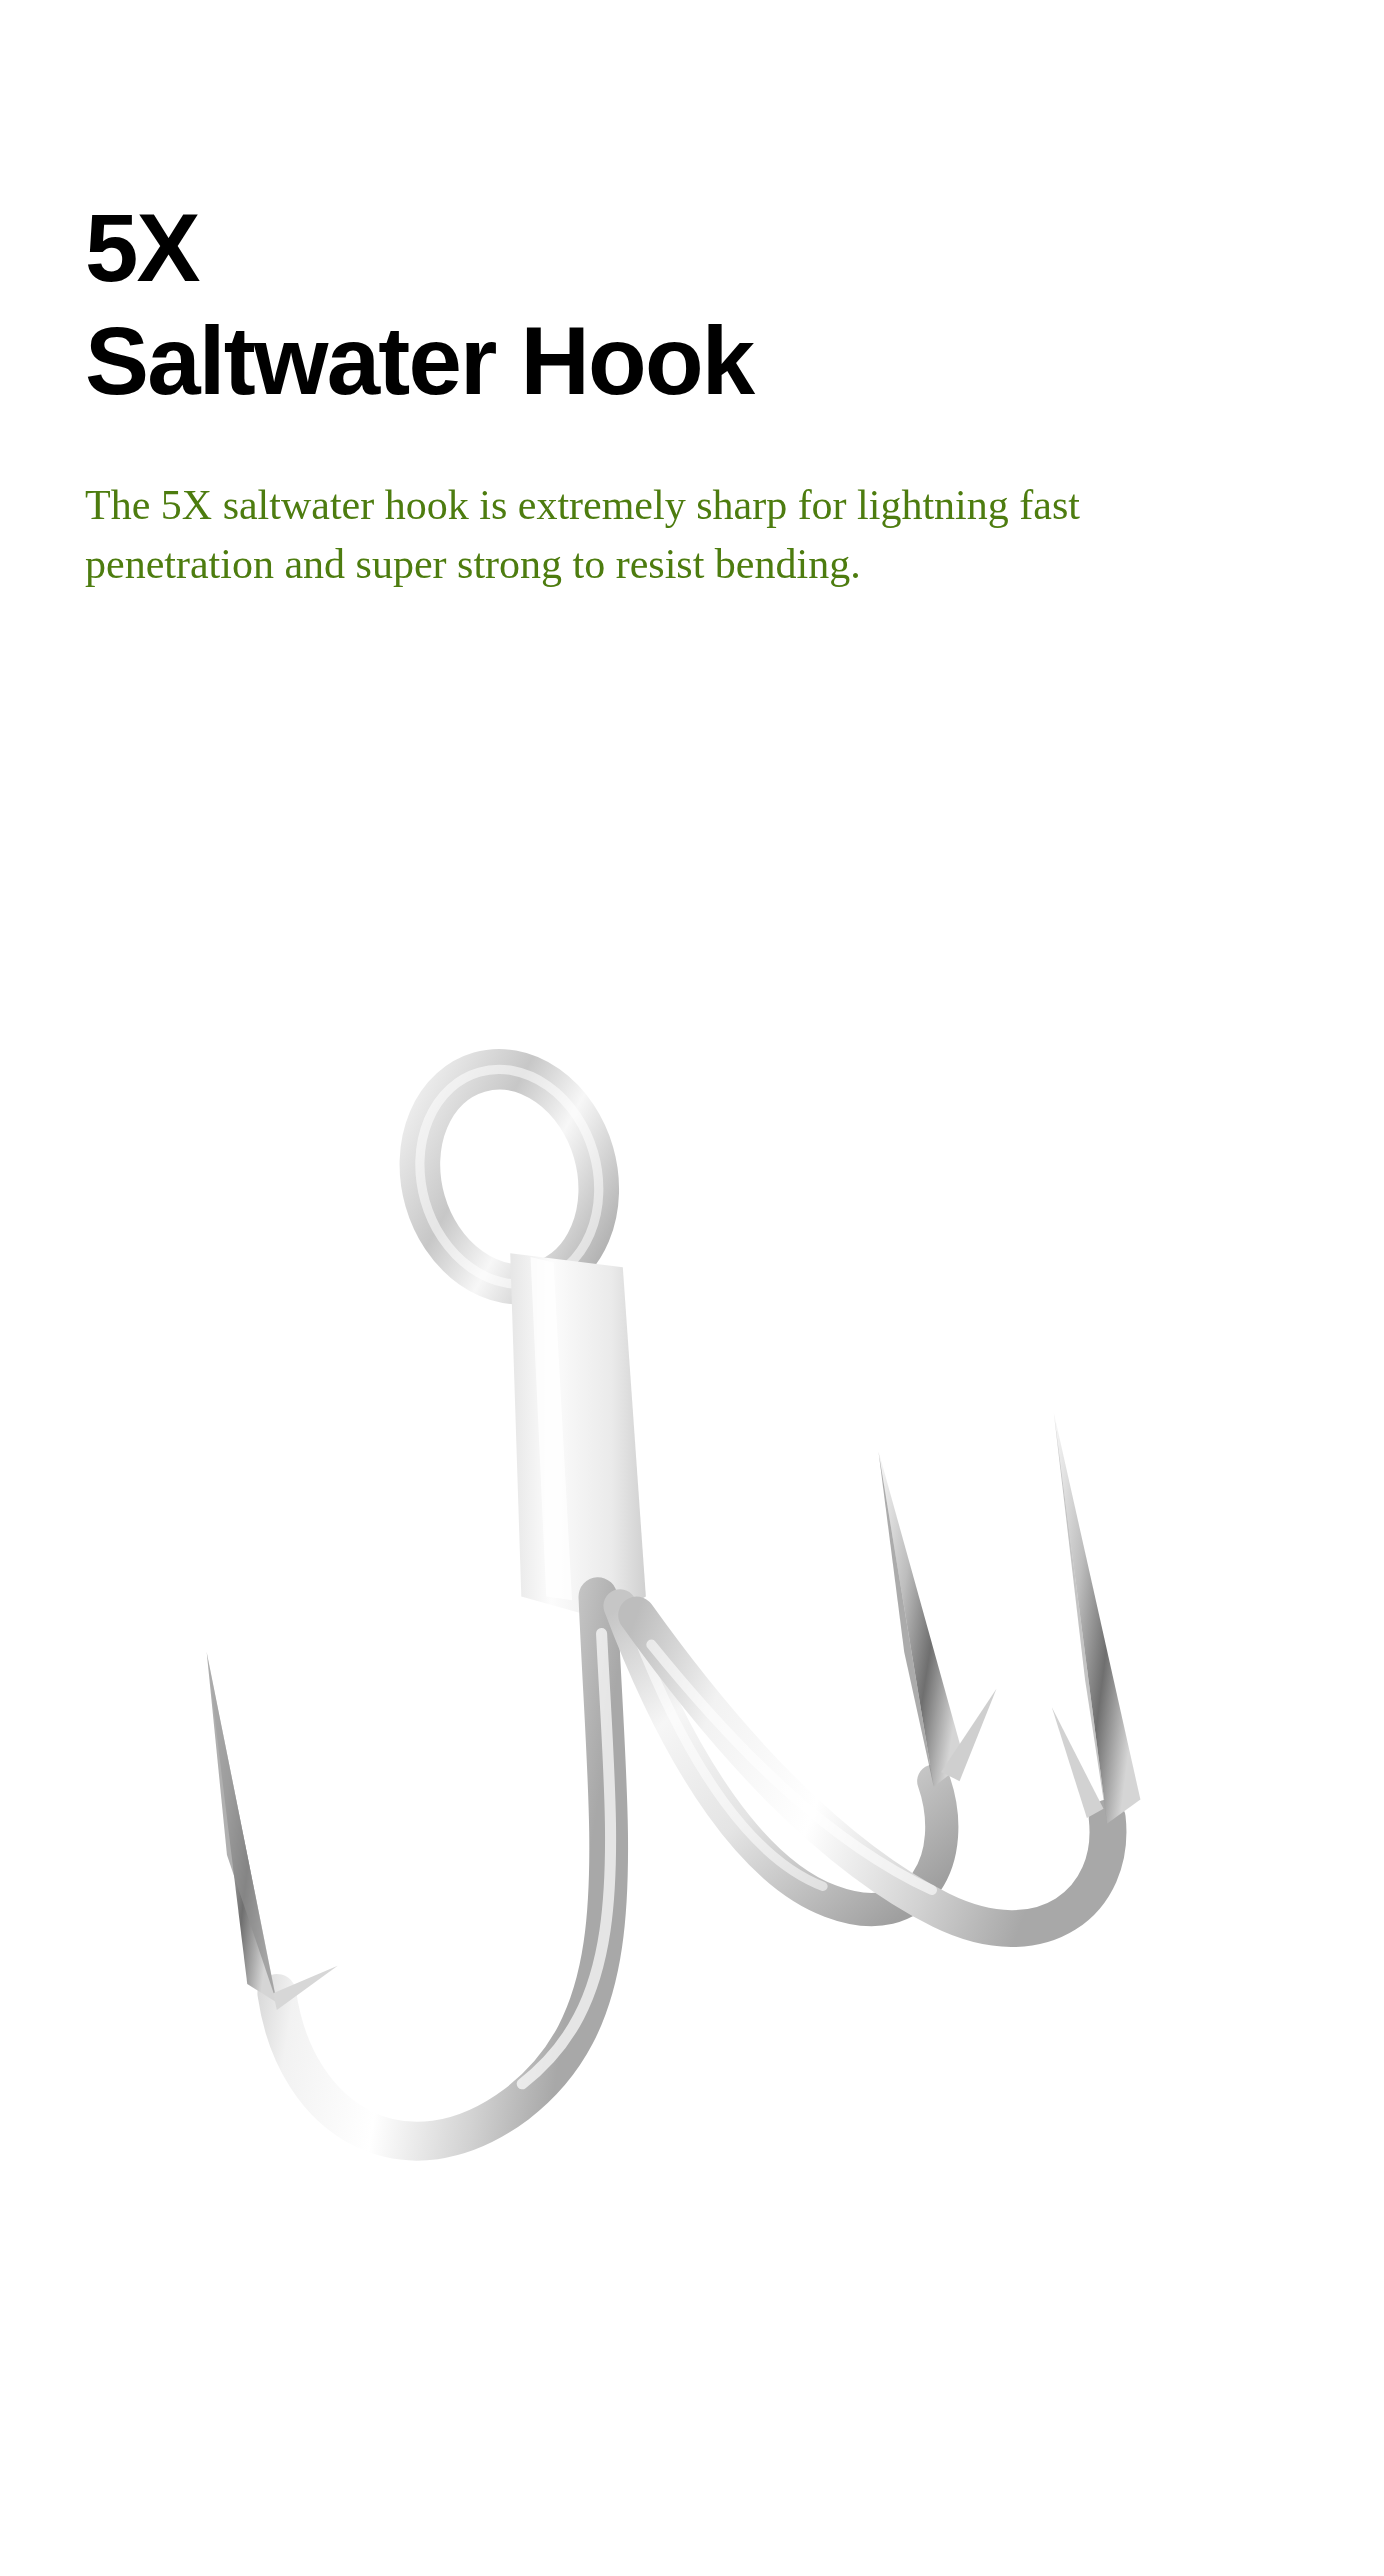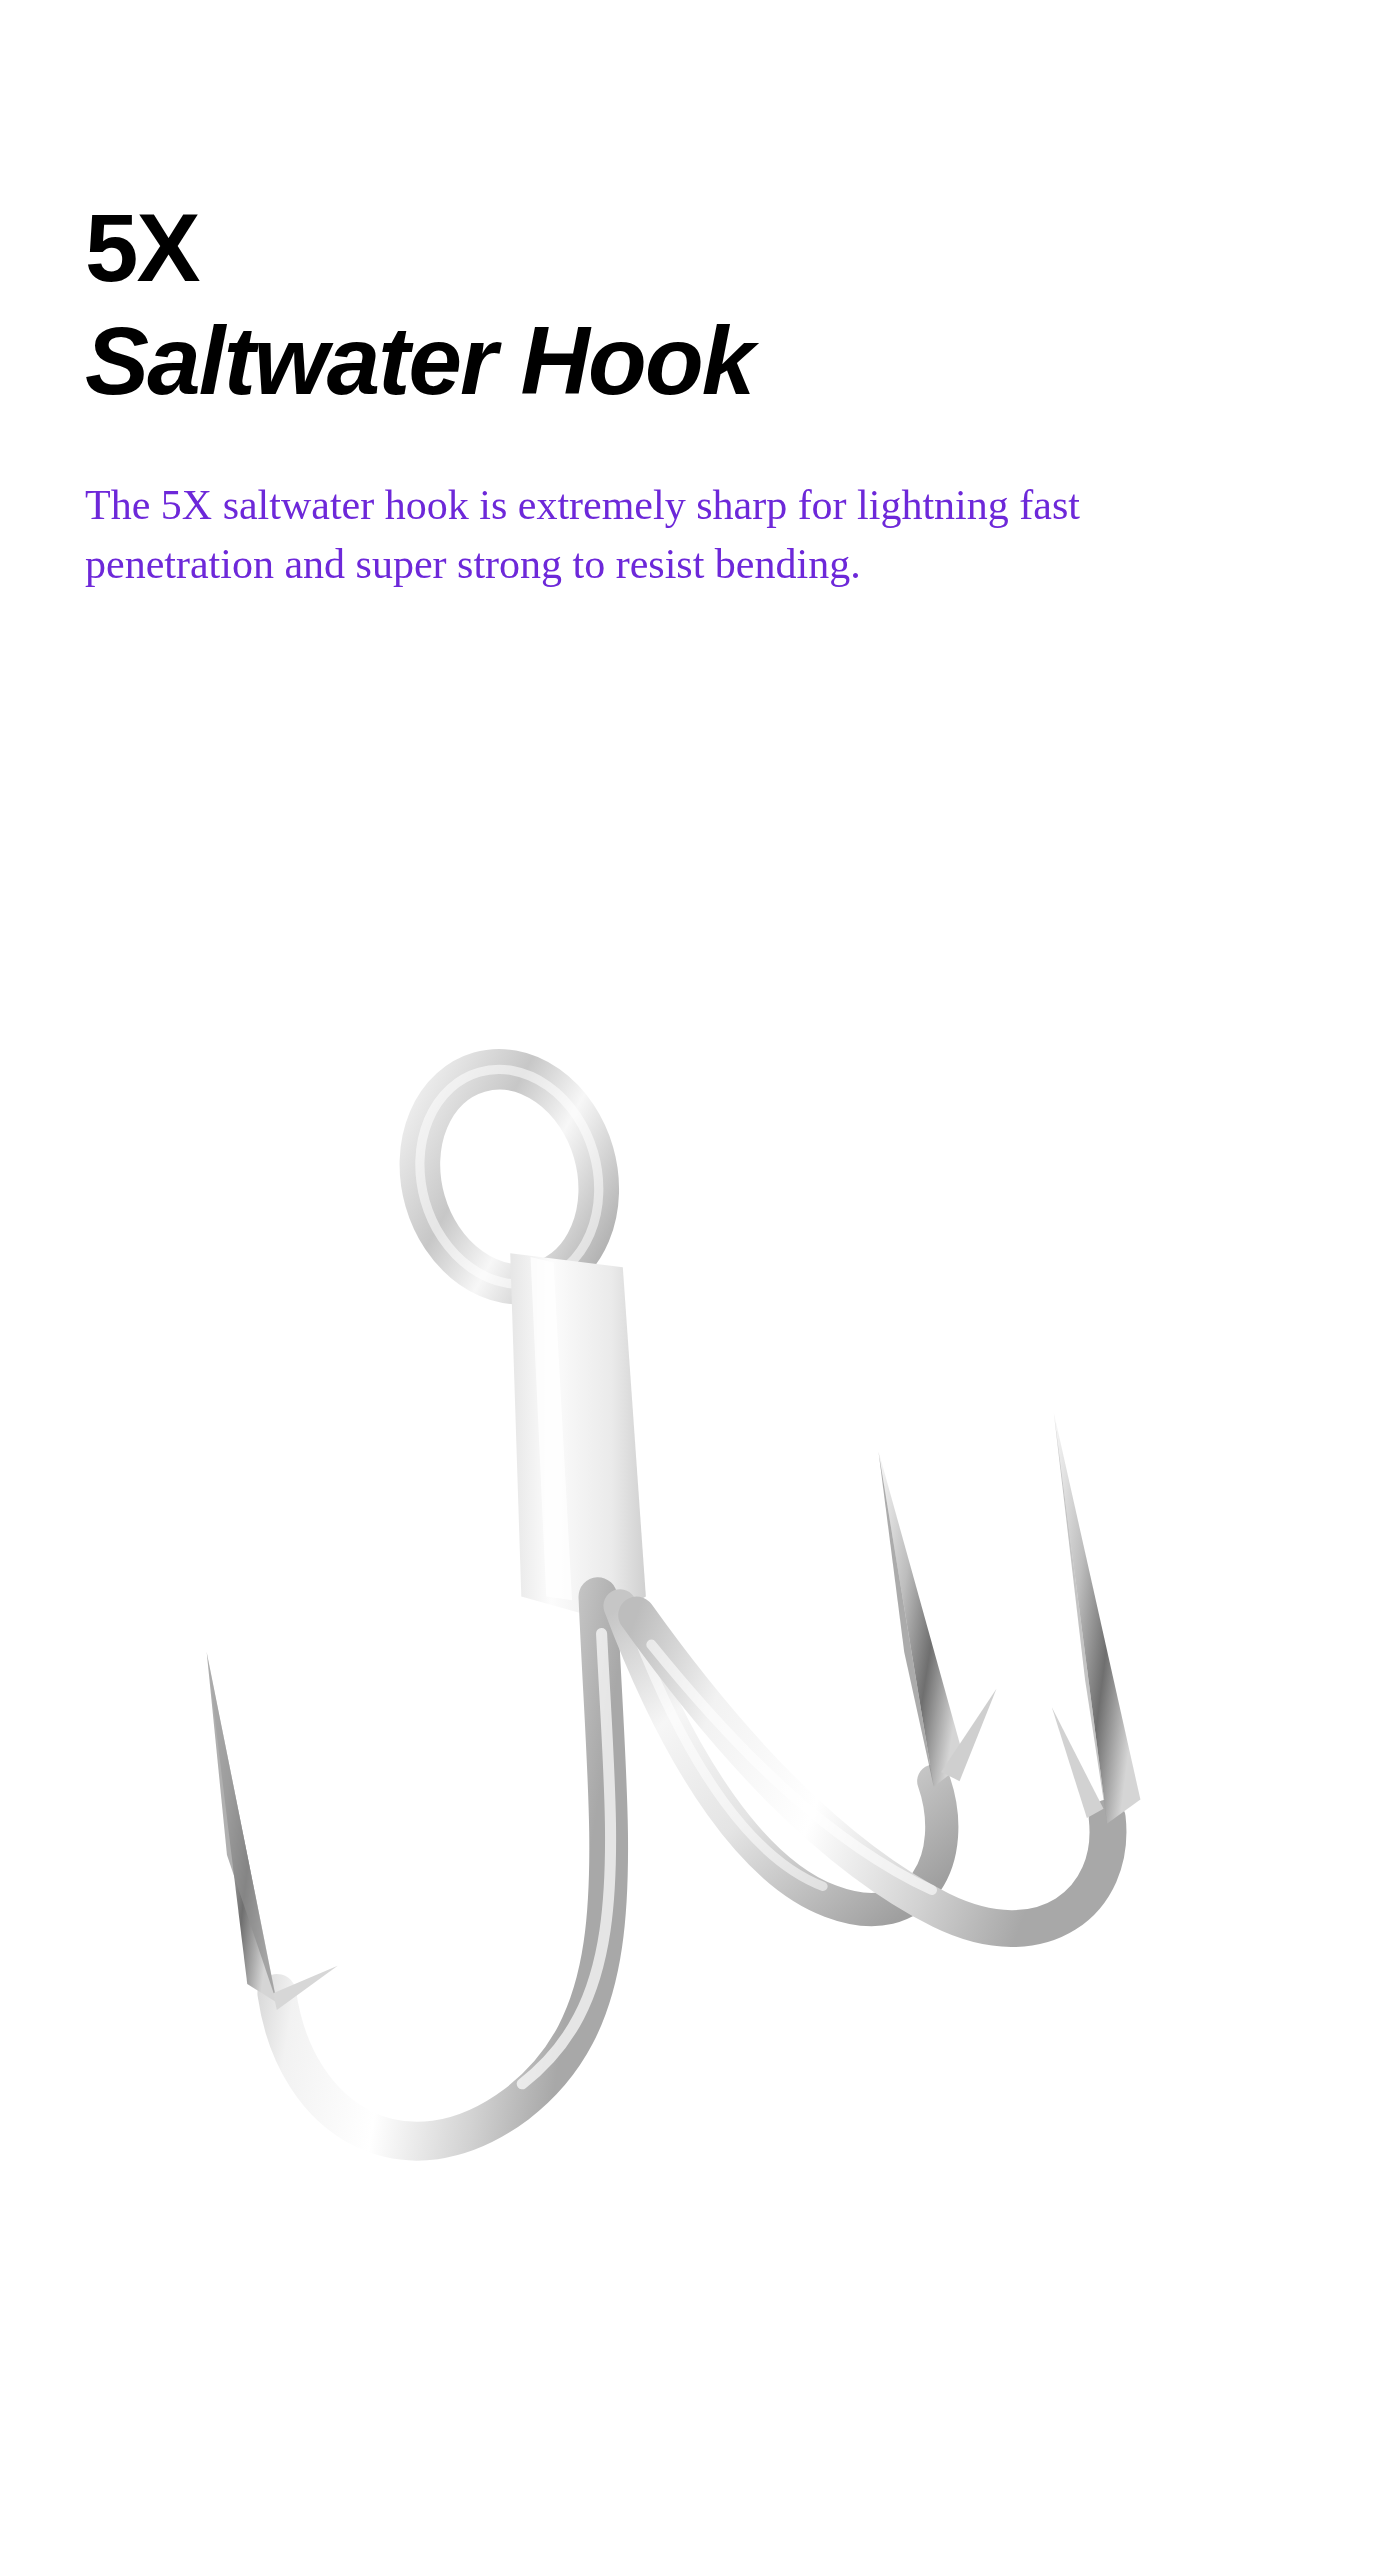--- a/index.html
+++ b/index.html
@@ -33,29 +33,28 @@
     font-weight: bold;
     font-size: 96px;
     line-height: 1.12;
     letter-spacing: -1.8px;
     color: #000000;
     margin: 0;
     white-space: nowrap;
   }
   .title-line-2 {
     margin-top: 5.5px;
-    font-style: italic;
   }
   .description {
     margin: 0;
     margin-top: 61px;
     font-family: "Liberation Serif", serif;
     font-size: 42px;
     line-height: 1.42;
-    color: #6d28d9;
+    color: #4d7c0f;
     width: 1172px;
   }
   .hook-stage {
     position: absolute;
     left: 0;
     top: 1043px;
     width: 1384px;
     height: 1384px;
   }
   .hook-svg {

